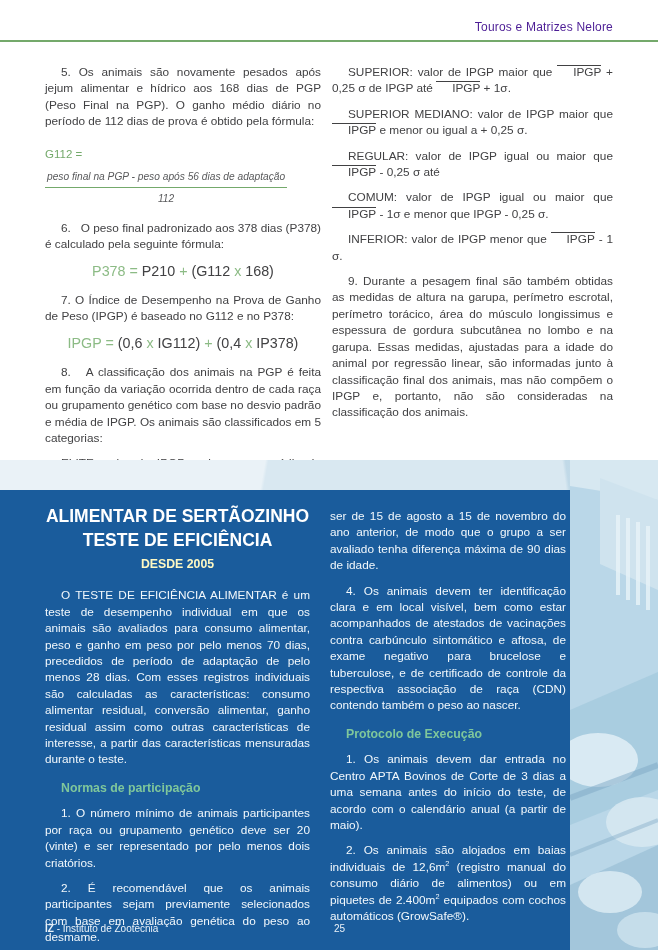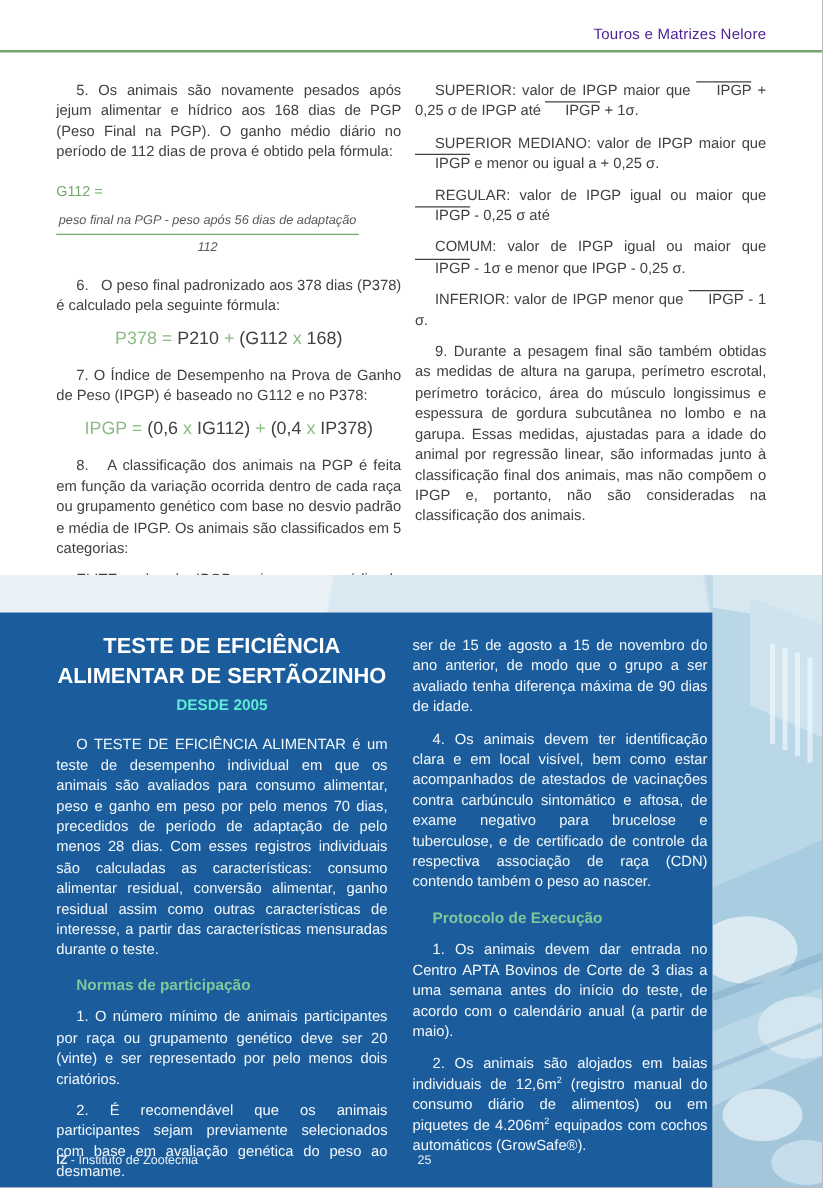--- a/index.html
+++ b/index.html
@@ -51,21 +51,21 @@
   }
   .feature-photo svg{display:block;}
   .feature-box{
     position:absolute;left:0;top:490px;width:570px;height:460px;
     background:#1a5c9c;color:#f2f8fc;
   }
   .f-col{position:absolute;text-align:justify;font-size:11.8px;line-height:16.4px;}
   .f-col.left{left:45px;top:14px;width:265px;}
   .f-col.right{left:330px;top:18px;width:236px;}
   .f-title{text-align:center;text-indent:0;font-weight:bold;font-size:17.5px;line-height:24px;color:#ffffff;}
-  .f-subtitle{text-align:center;text-indent:0;font-weight:bold;font-size:12.3px;margin:4px 0 15px;color:#5eead4;}
+  .f-subtitle{text-align:center;text-indent:0;font-weight:bold;font-size:12.3px;margin:4px 0 15px;color:#fef9c3;}
   .f-heading{color:#7fc79b;font-weight:bold;font-size:12.3px;margin:12px 0 9px;text-indent:16px;text-align:left;}
   .f-para{margin:0 0 9px 0;text-indent:16px;}
   
   .footer-publisher{position:absolute;left:45px;bottom:16px;font-size:10px;color:#e9f1f8;}
   .footer-page{position:absolute;left:334px;bottom:16px;font-size:10px;color:#e9f1f8;}
 </style>
 </head>
 <body>
 
 <div class="page">
@@ -123,36 +123,36 @@
       <line x1="0" y1="395" x2="88" y2="360" stroke="#86aec9" stroke-width="4" opacity="0.45"></line>
       <polygon points="0,425 88,385 88,490 0,490" fill="#8fb8d0" opacity="0.55"></polygon>
       <ellipse cx="40" cy="432" rx="32" ry="21" fill="#dcebf3" opacity="0.85"></ellipse>
       <ellipse cx="75" cy="470" rx="28" ry="18" fill="#cde2ee" opacity="0.8"></ellipse>
     </svg>
   </div>
 
   <div class="feature-box">
 
     <div class="f-col left">
+      <div class="f-title">ALIMENTAR DE SERTÃOZINHO</div>
       <div class="f-title">TESTE DE EFICIÊNCIA</div>
-      <div class="f-title">ALIMENTAR DE SERTÃOZINHO</div>
       <div class="f-subtitle">DESDE 2005</div>
 
       <p class="f-para">O TESTE DE EFICIÊNCIA ALIMENTAR é um teste de desempenho individual em que os animais são avaliados para consumo alimentar, peso e ganho em peso por pelo menos 70 dias, precedidos de período de adaptação de pelo menos 28 dias. Com esses registros individuais são calculadas as características: consumo alimentar residual, conversão alimentar, ganho residual assim como outras características de interesse, a partir das características mensuradas durante o teste.</p>
       <div class="f-heading">Normas de participação</div>
       <p class="f-para">1. O número mínimo de animais participantes por raça ou grupamento genético deve ser 20 (vinte) e ser representado por pelo menos dois criatórios.</p>
       <p class="f-para">2. É recomendável que os animais participantes sejam previamente selecionados com base em avaliação genética do peso ao desmame.</p>
 
     </div>
 
     <div class="f-col right">
       <p class="f-para" style="text-indent:0;">ser de 15 de agosto a 15 de novembro do ano anterior, de modo que o grupo a ser avaliado tenha diferença máxima de 90 dias de idade.</p>
       <p class="f-para">4. Os animais devem ter identificação clara e em local visível, bem como estar acompanhados de atestados de vacinações contra carbúnculo sintomático e aftosa, de exame negativo para brucelose e tuberculose, e de certificado de controle da respectiva associação de raça (CDN) contendo também o peso ao nascer.</p>
       <div class="f-heading">Protocolo de Execução</div>
       <p class="f-para">1. Os animais devem dar entrada no Centro APTA Bovinos de Corte de 3 dias a uma semana antes do início do teste, de acordo com o calendário anual (a partir de maio).</p>
-      <p class="f-para"><span>2. Os animais são alojados em baias individuais de 12,6m</span><span class="seg-sup">2</span><span> (registro manual do consumo diário de alimentos) ou em piquetes de 4.206m</span><span class="seg-sup">2</span><span> equipados com cochos automáticos (GrowSafe®).</span></p>
+      <p class="f-para"><span>2. Os animais são alojados em baias individuais de 12,6m</span><span class="seg-sup">2</span><span> (registro manual do consumo diário de alimentos) ou em piquetes de 2.400m</span><span class="seg-sup">2</span><span> equipados com cochos automáticos (GrowSafe®).</span></p>
     </div>
 
     <div class="footer-publisher"><span class="seg-b">IZ</span><span> - Instituto de Zootecnia</span></div>
     <div class="footer-page">25</div>
   </div>
 
 </div>
 
 </body></html>

